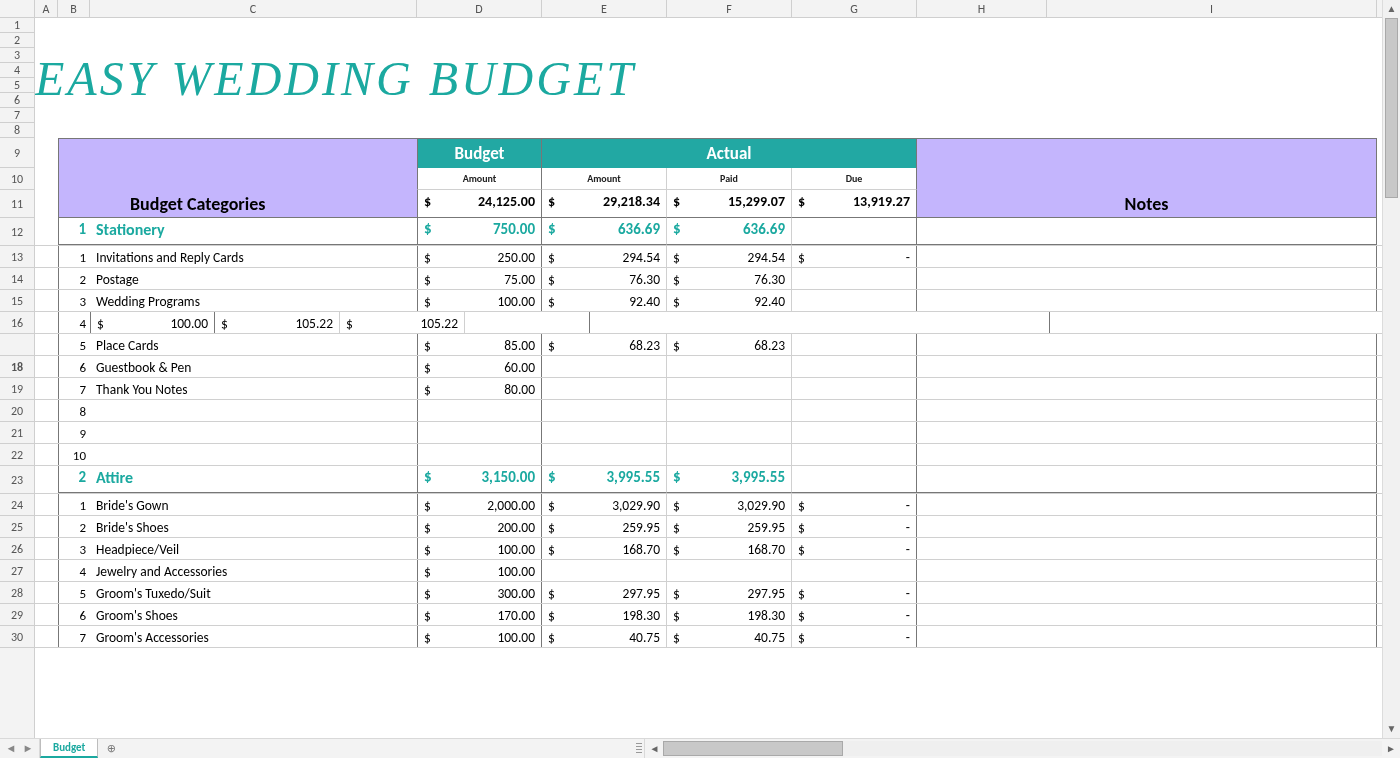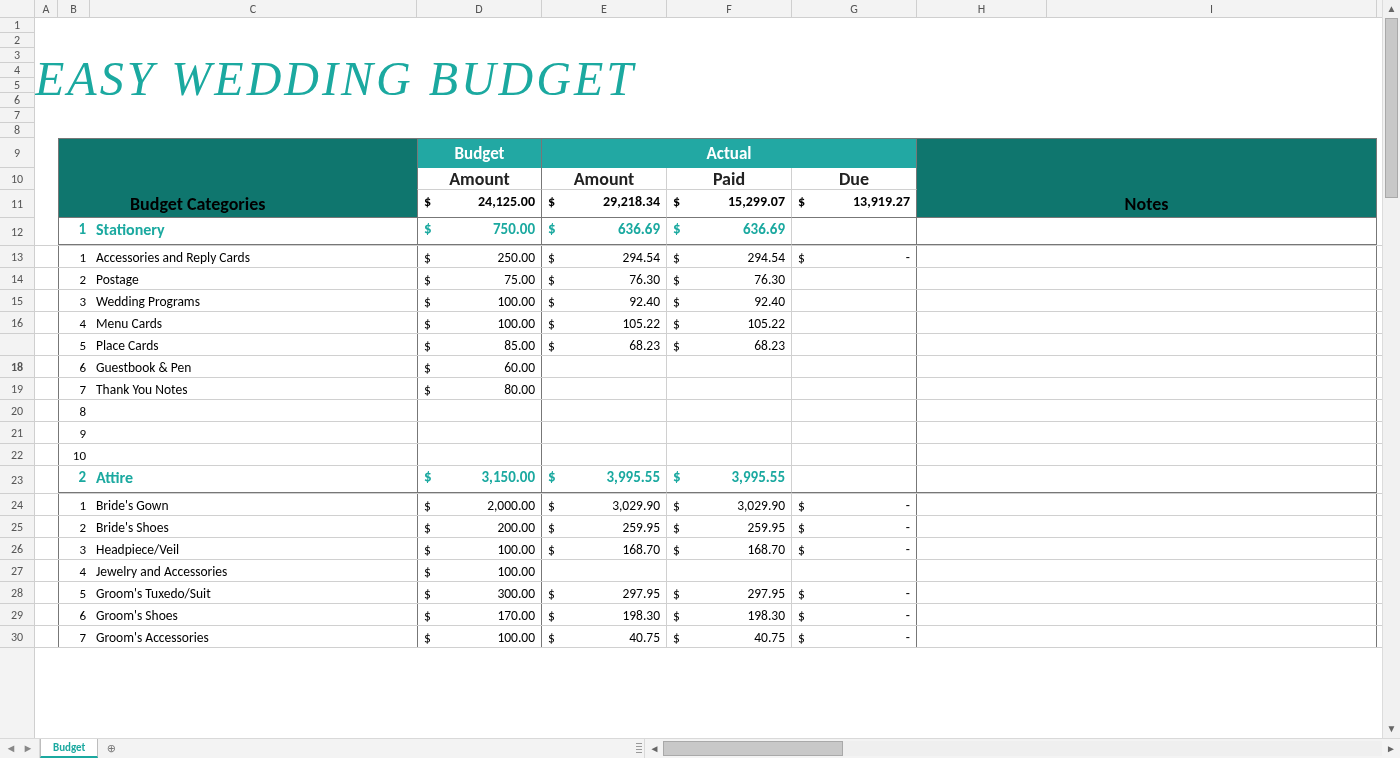--- a/index.html
+++ b/index.html
@@ -24,22 +24,22 @@
 
   
   .sheet { position:absolute; left:35px; top:18px; right:18px; bottom:20px; background:#fff; overflow:hidden;}
   .sheet-inner { position:relative; }
 
   
   .title-row { height:120px; display:flex; align-items:center; padding-left:0; }
   .title-text { font-size:48px; letter-spacing:3px; font-style:italic; color:#1ba9a0; font-family: "Brush Script MT","Segoe Script","Comic Sans MS",cursive; font-weight:500; }
 
   .hdr-teal-dark { background:#22a8a3; color:#fff; font-weight:bold; font-size:17px; text-align:center; }
-  .hdr-teal-light{ background:#0f766e; }
-  .hdr-sub { text-align:center; font-weight:bold; font-size:18px; color:#222; }
+  .hdr-teal-light{ background:#c4b5fd; }
+  .hdr-sub { text-align:center; font-weight:bold; font-size:10px; color:#222; }
   .bt  { border-top:1.5px solid #777; }
   .bb  { border-bottom:1.5px solid #777; }
   .bl  { border-left:1.5px solid #777; }
   .br  { border-right:1.5px solid #777; }
   .thin-b { border-bottom:1px solid #d0d0d0; }
   .thin-r { border-right:1px solid #d0d0d0; }
 
   .cell { height:22px; font-size:13.5px; padding:0 6px; display:flex; align-items:center;}
   .cell.money { justify-content:space-between; padding:0 6px;}
   .cell.idx { justify-content:flex-end; padding-right:4px; font-size:13px;}
@@ -216,21 +216,21 @@
               <div class="cell"></div>
             </div>
       <div class="colHI br bb"></div>
     </div>
           <div class="row" style="height:22px">
         <div class="colA"></div>
         <div class="colB bl">
               <div class="cell idx">1</div>
             </div>
         <div class="colC">
-              <div class="cell">Accessories and Reply Cards</div>
+              <div class="cell">Invitations and Reply Cards</div>
             </div>
         <div class="colD bl br">
               <div class="cell money">
                 <span>$</span>
                 <span>250.00</span>
               </div>
             </div>
         <div class="colE thin-r">
               <div class="cell money">
                 <span>$</span>
@@ -310,23 +310,20 @@
             </div>
         <div class="colG br">
               <div class="cell"></div>
             </div>
         <div class="colHI br"></div>
       </div>
           <div class="row" style="height:22px">
         <div class="colA"></div>
         <div class="colB bl">
               <div class="cell idx">4</div>
-            </div>
-        <div class="colC">
-              <div class="cell">Menu Cards</div>
             </div>
         <div class="colD bl br">
               <div class="cell money">
                 <span>$</span>
                 <span>100.00</span>
               </div>
             </div>
         <div class="colE thin-r">
               <div class="cell money">
                 <span>$</span>

